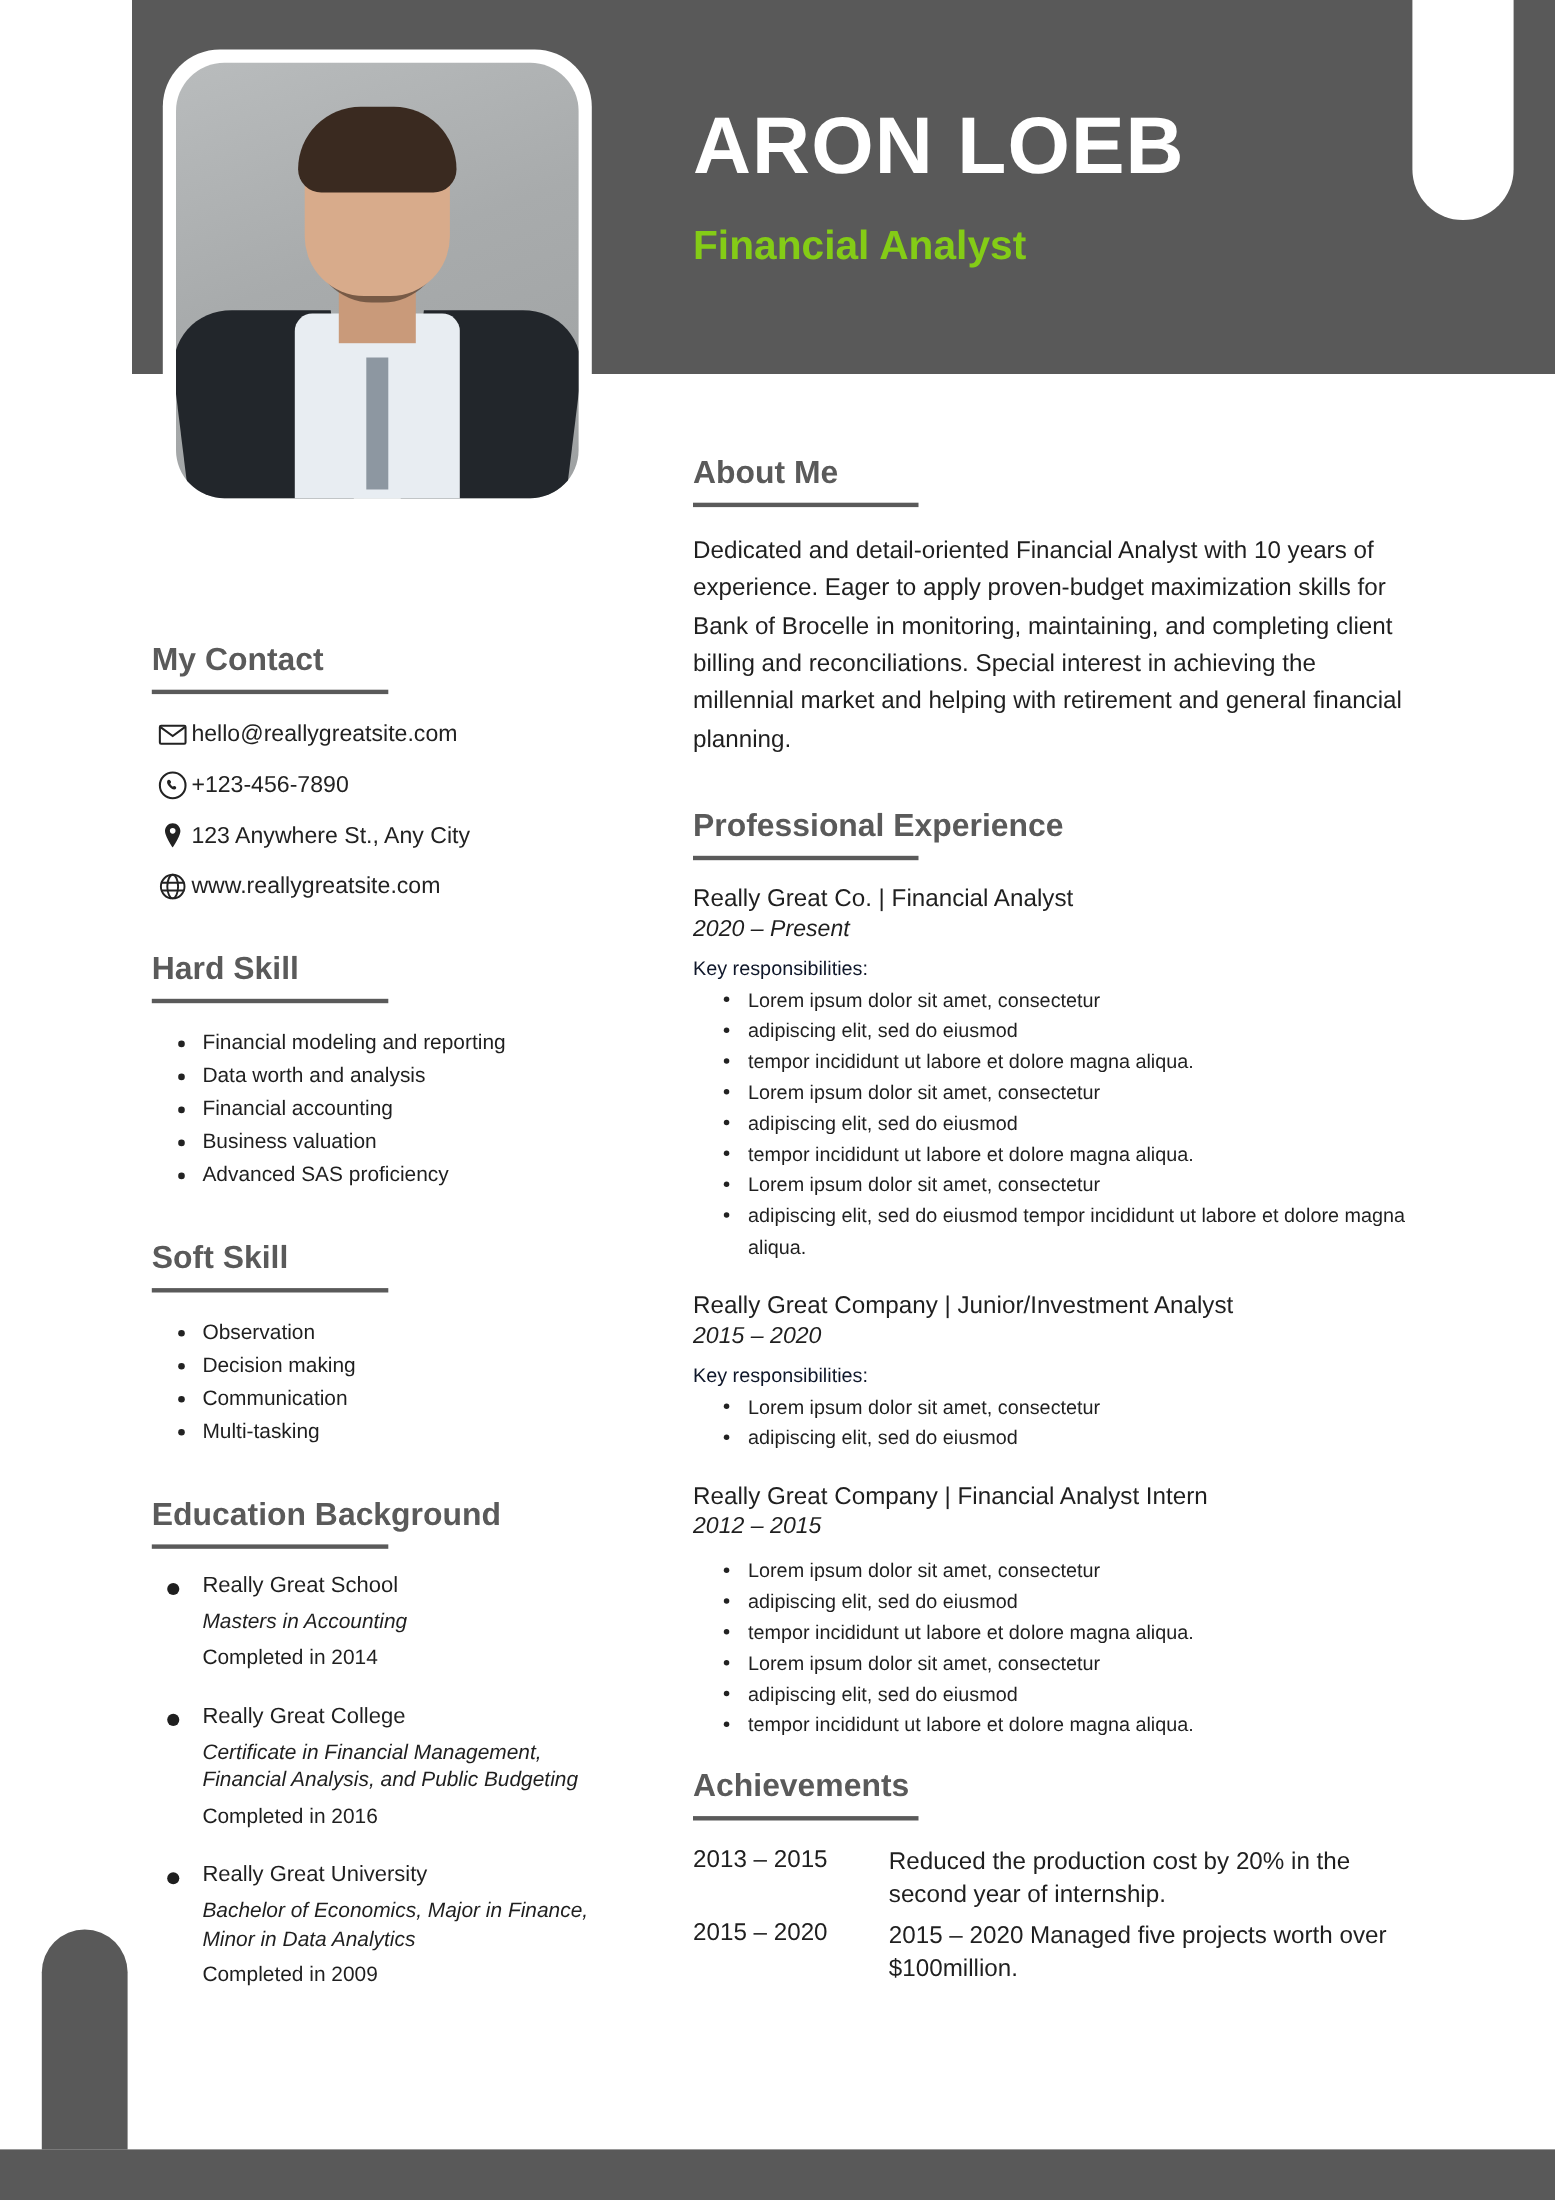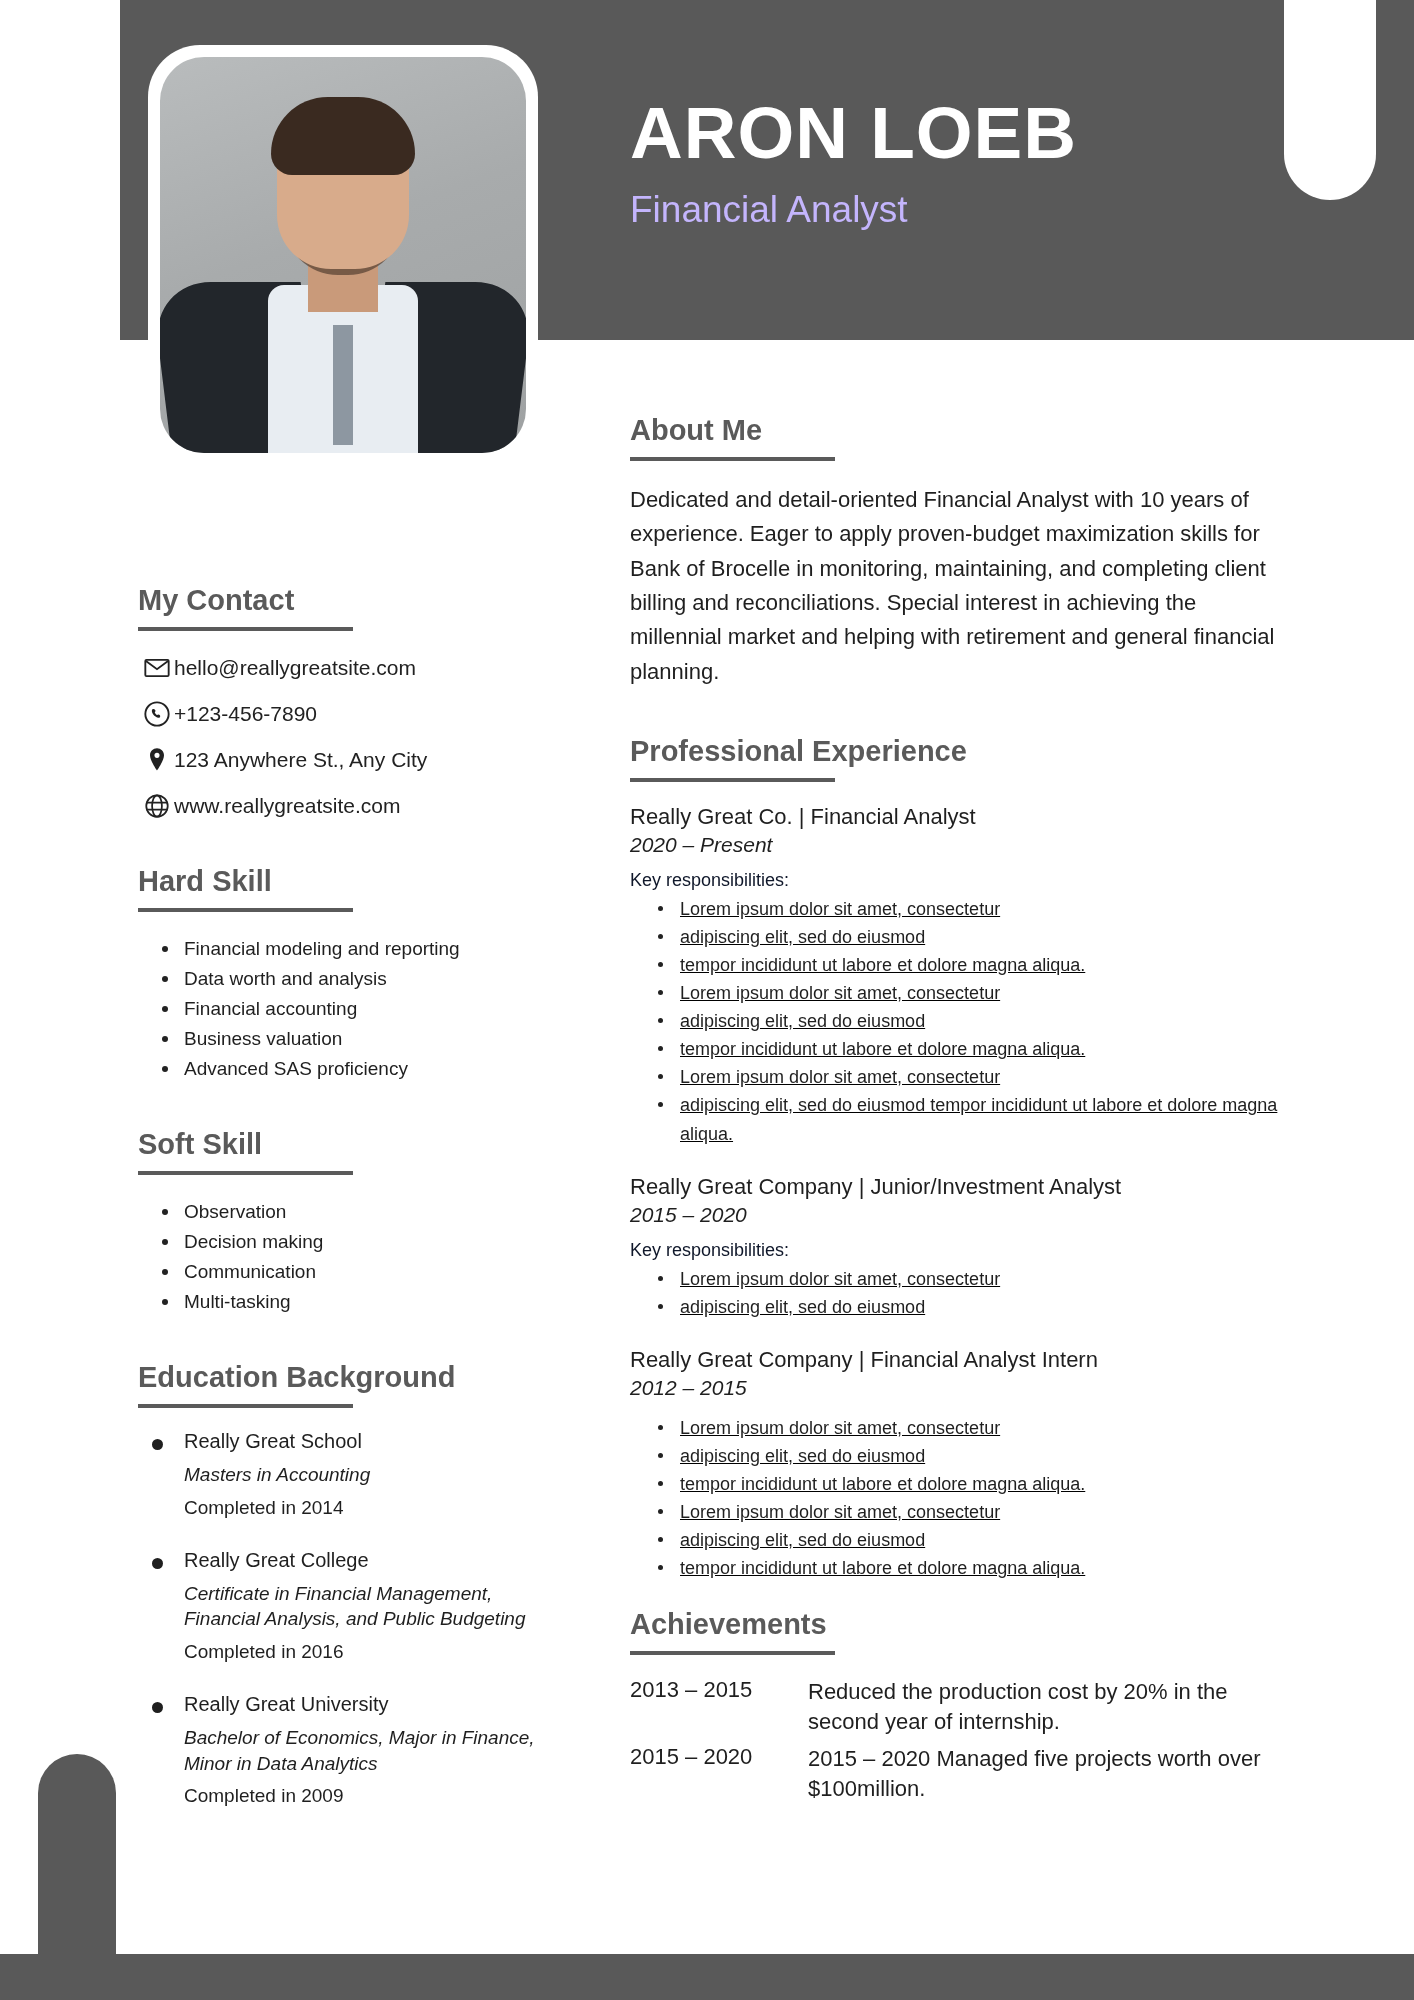--- a/index.html
+++ b/index.html
@@ -119,24 +119,24 @@
     position: absolute;
     left: 630px; top: 96px;
     color: #ffffff;
     font-size: 73px;
     font-weight: bold;
     letter-spacing: 1px;
     line-height: 1;
   }
   .role {
     position: absolute;
-    left: 630px; top: 189px;
-    color: #c4b5fd;
+    left: 630px; top: 202px;
+    color: #84cc16;
     font-size: 37px;
-    font-weight: normal;
+    font-weight: bold;
   }
 
   
   .bottom-bar {
     position: absolute;
     left: 0; bottom: 0;
     width: 1414px;
     height: 46px;
     background: #595959;
   }
@@ -243,21 +243,20 @@
     margin-bottom: 46px;
   }
   .job { margin-bottom: 26px; }
   .job-title { font-size: 22px; color: #1f1f1f; }
   .job-dates { font-size: 21px; font-style: italic; color: #1f1f1f; margin-top: 3px; }
   .job-label { font-size: 18px; color: #0f172a; margin-top: 13px; }
   ul.job-bullets {
     list-style: none;
     margin: 4px 0 0 0;
     padding-left: 28px;
-    text-decoration: underline;
   }
   ul.job-bullets li {
     position: relative;
     font-size: 18px;
     color: #1f1f1f;
     line-height: 1.56;
     padding-left: 22px;
   }
   ul.job-bullets li:before {
     content: "";

